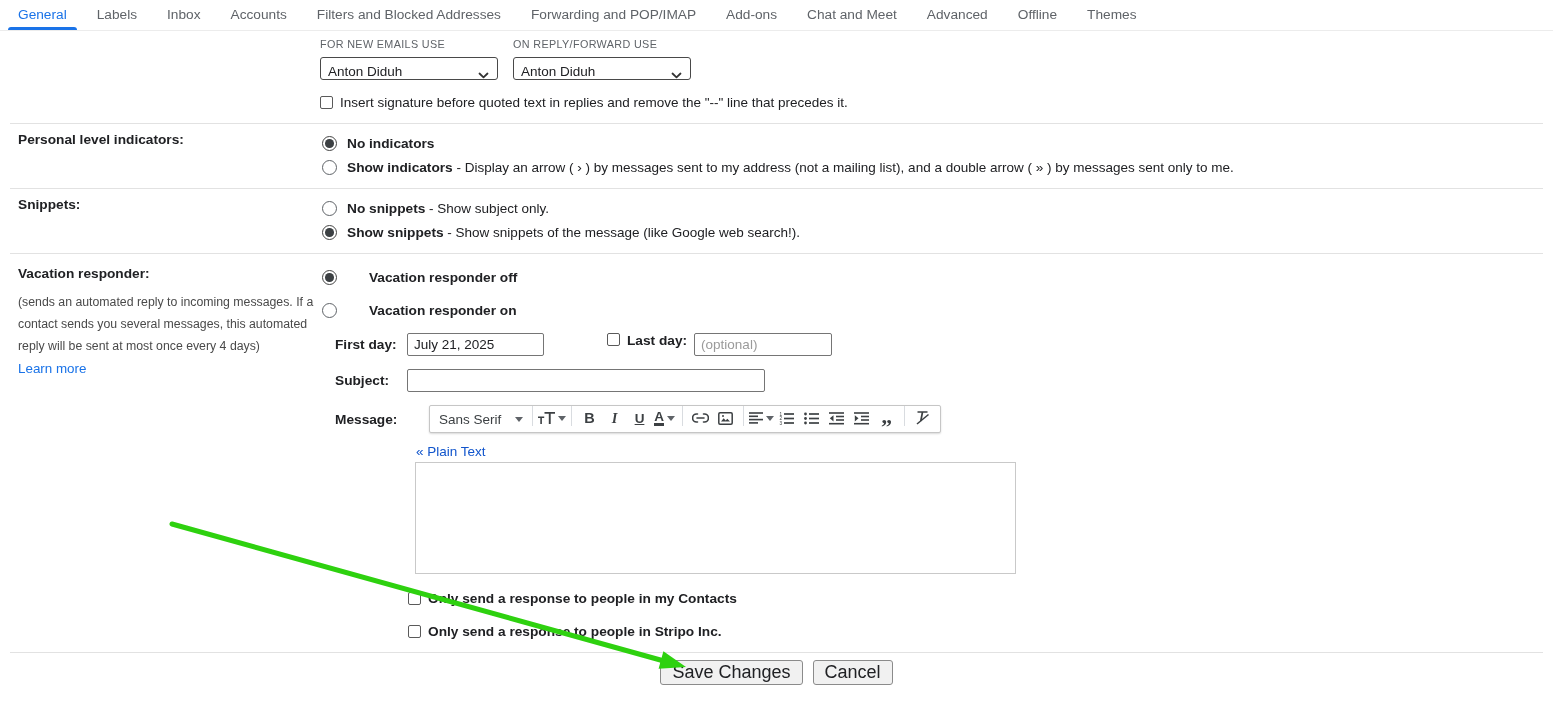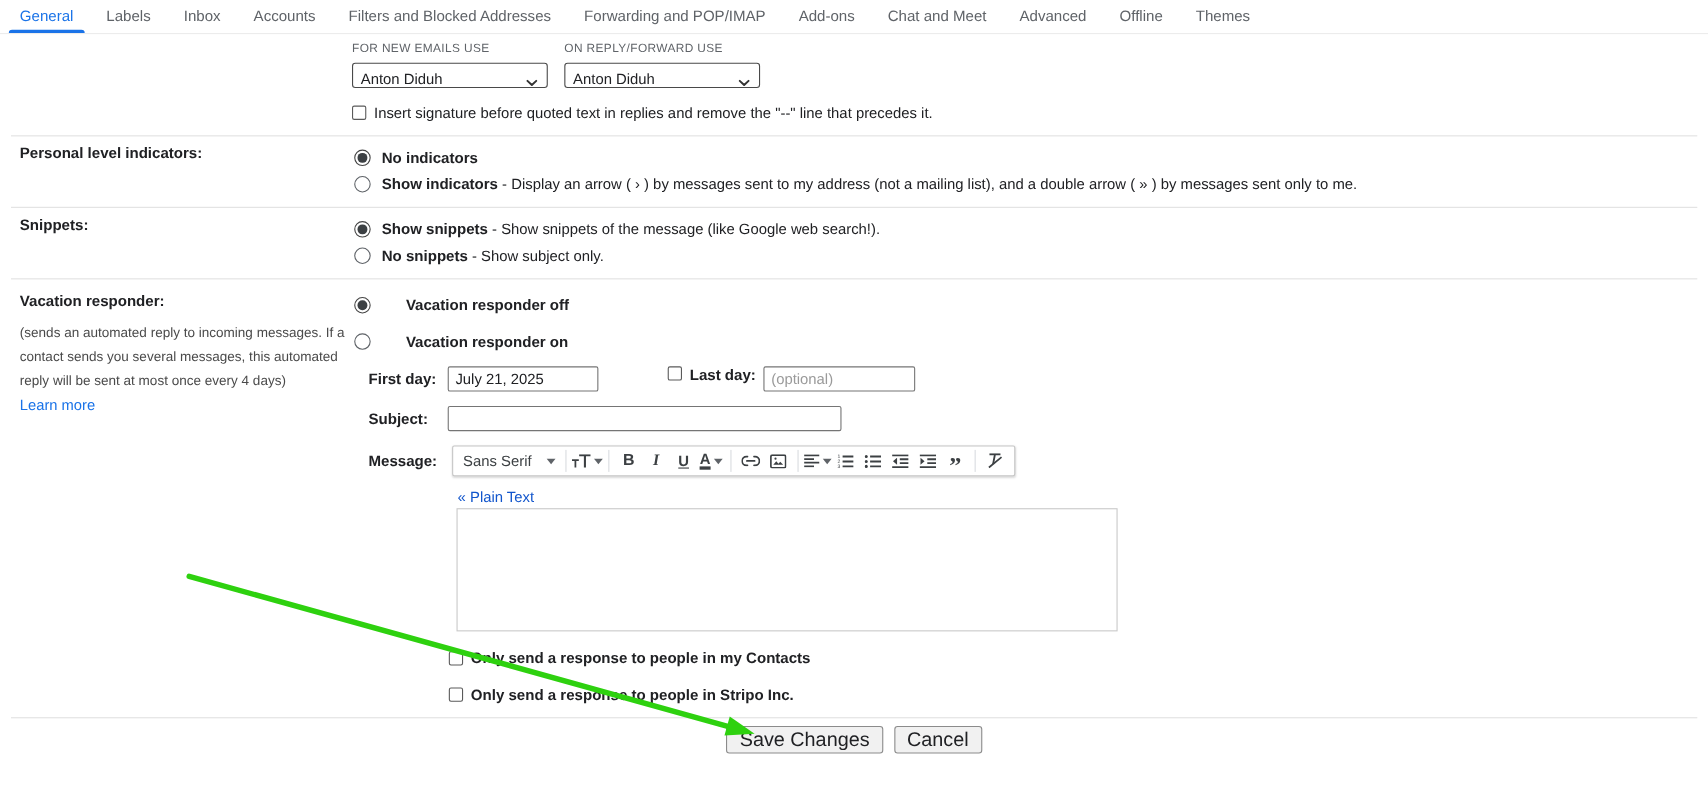--- a/index.html
+++ b/index.html
@@ -46,21 +46,21 @@
               font-family:"Liberation Sans", sans-serif; font-size:13.5px; color:#202124; background:#fff; }
   .first-day-input { width:137px; }
   .last-day-group { display:flex; align-items:flex-start; gap:7px; margin-left:63px; }
   .last-day-label { font-weight:bold; font-size:13.7px; }
   .last-day-input { width:138px; border:1px solid #c9c9c9; color:#9a9a9a; background:#fdfdfd; }
   .last-day-input::placeholder { color:#9a9a9a; }
   .subject-input { width:358px; }
   .message-row { display:flex; align-items:flex-start; margin:4px 0 0 15px; }
   .message-row .f-label { margin-top:7px; }
   
-  .toolbar { display:flex; align-items:center; height:28px; margin-left:4px; border:1px solid #c6c6c6; border-radius:2px;
+  .toolbar { display:flex; height:28px; margin-left:22px; border:1px solid #c6c6c6; border-radius:2px;
              background:#fff; box-shadow:0 1px 2px rgba(0,0,0,.15); padding:0 5px; }
   .tb-font { display:flex; align-items:center; justify-content:space-between; width:92px; padding:0 4px; color:#3c4043; cursor:pointer; }
   .tb-sep { width:1px; height:20px; background:#d9dce0; margin:0 5px; flex:none; }
   .tb-btn { display:flex; align-items:center; justify-content:center; min-width:25px; height:24px; gap:3px;
             color:#3c4043; cursor:pointer; border-radius:2px; }
   .tb-b { font-weight:bold; font-size:14.5px; }
   .tb-i { font-style:italic; font-weight:bold; font-size:14.5px; font-family:"Liberation Serif", serif; }
   .tb-u { font-weight:bold; font-size:13.5px; text-decoration:underline; }
   .tb-a { font-weight:bold; font-size:13.5px; border-bottom:3px solid #3c4043; line-height:12px; }
   .caret { width:0; height:0; border-left:4px solid transparent; border-right:4px solid transparent; border-top:5px solid #5f6368; }
@@ -144,26 +144,26 @@
     </div>
   </section>
   <div class="hr"></div>
 
   <section class="row">
     <div class="left">
         <div class="row-label">Snippets:</div>
       </div>
     <div class="right">
       <div class="radio-row">
+        <span class="radio"></span>
+        <span class="opt"><b>No snippets</b><span> - Show subject only.</span></span>
+      </div>
+      <div class="radio-row">
         <span class="radio sel"></span>
         <span class="opt"><b>Show snippets</b><span> - Show snippets of the message (like Google web search!).</span></span>
-      </div>
-      <div class="radio-row">
-        <span class="radio"></span>
-        <span class="opt"><b>No snippets</b><span> - Show subject only.</span></span>
       </div>
     </div>
   </section>
   <div class="hr"></div>
 
   <section class="row vac-row">
     <div class="left">
       <div class="row-label">Vacation responder:</div>
       <div class="desc">(sends an automated reply to incoming messages. If a contact sends you several messages, this automated reply will be sent at most once every 4 days)</div>
       <a class="learn">Learn more</a>

